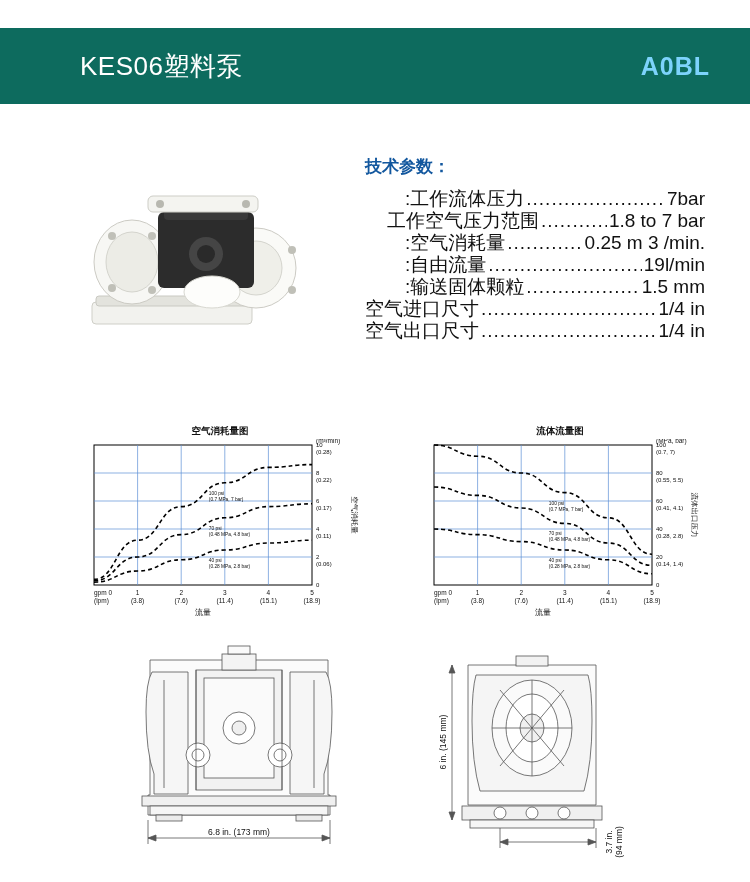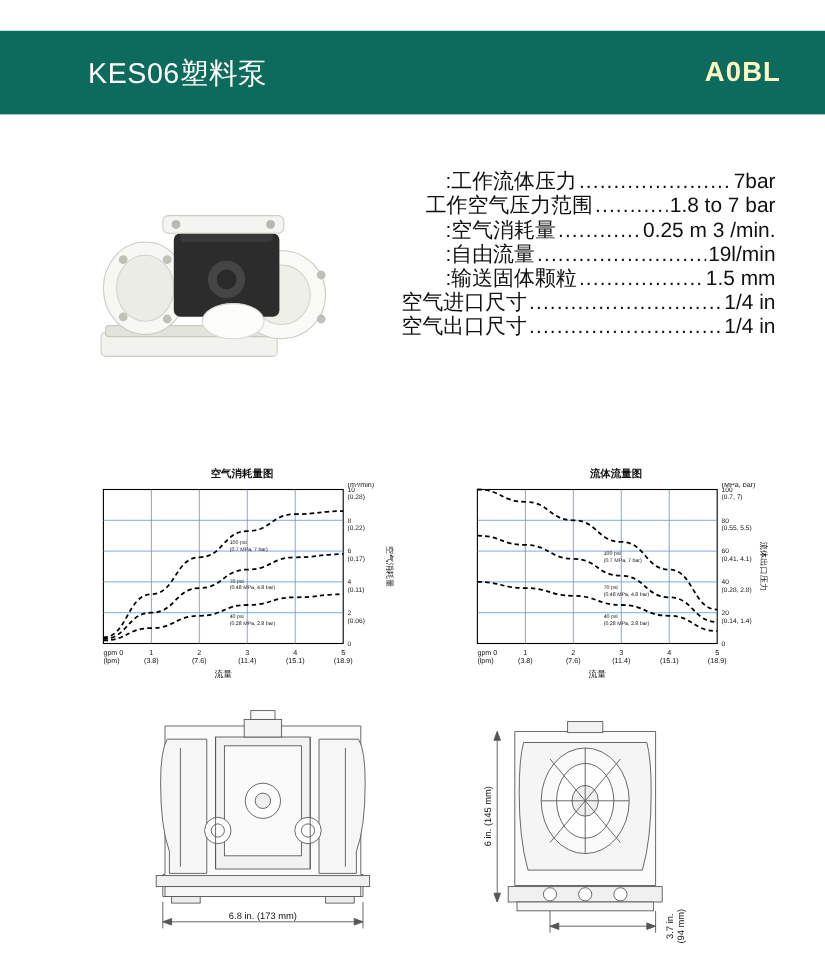--- a/index.html
+++ b/index.html
@@ -30,21 +30,21 @@
     box-sizing: border-box;
     padding: 0 40px 0 80px;
   }
   .header-title {
     color: #ffffff;
     font-size: 26px;
     font-weight: normal;
     letter-spacing: 0.5px;
   }
   .header-model {
-    color: #fef9c3;
+    color: #7dd3fc;
     font-size: 25px;
     font-weight: bold;
     letter-spacing: 1px;
   }
 
   
   .photo-area {
     position: absolute;
     left: 60px;
     top: 150px;
@@ -152,20 +152,21 @@
     <circle cx="52" cy="86" r="4" fill="#c0c0b8"></circle>
     <circle cx="52" cy="138" r="4" fill="#c0c0b8"></circle>
     <circle cx="92" cy="86" r="4" fill="#c0c0b8"></circle>
     <circle cx="92" cy="140" r="4" fill="#c0c0b8"></circle>
     <circle cx="232" cy="100" r="4" fill="#c0c0b8"></circle>
     <circle cx="232" cy="140" r="4" fill="#c0c0b8"></circle>
   </svg>
 </div>
 
 <div class="spec-block">
+  <div class="spec-title">技术参数：</div>
 
   <div class="spec-row indent2">
     <span class="spec-label">:工作流体压力</span>
     <span class="spec-dots">...................................................</span>
     <span class="spec-value">7bar</span>
   </div>
 
   <div class="spec-row indent1">
     <span class="spec-label">工作空气压力范围</span>
     <span class="spec-dots">...................................................</span>

